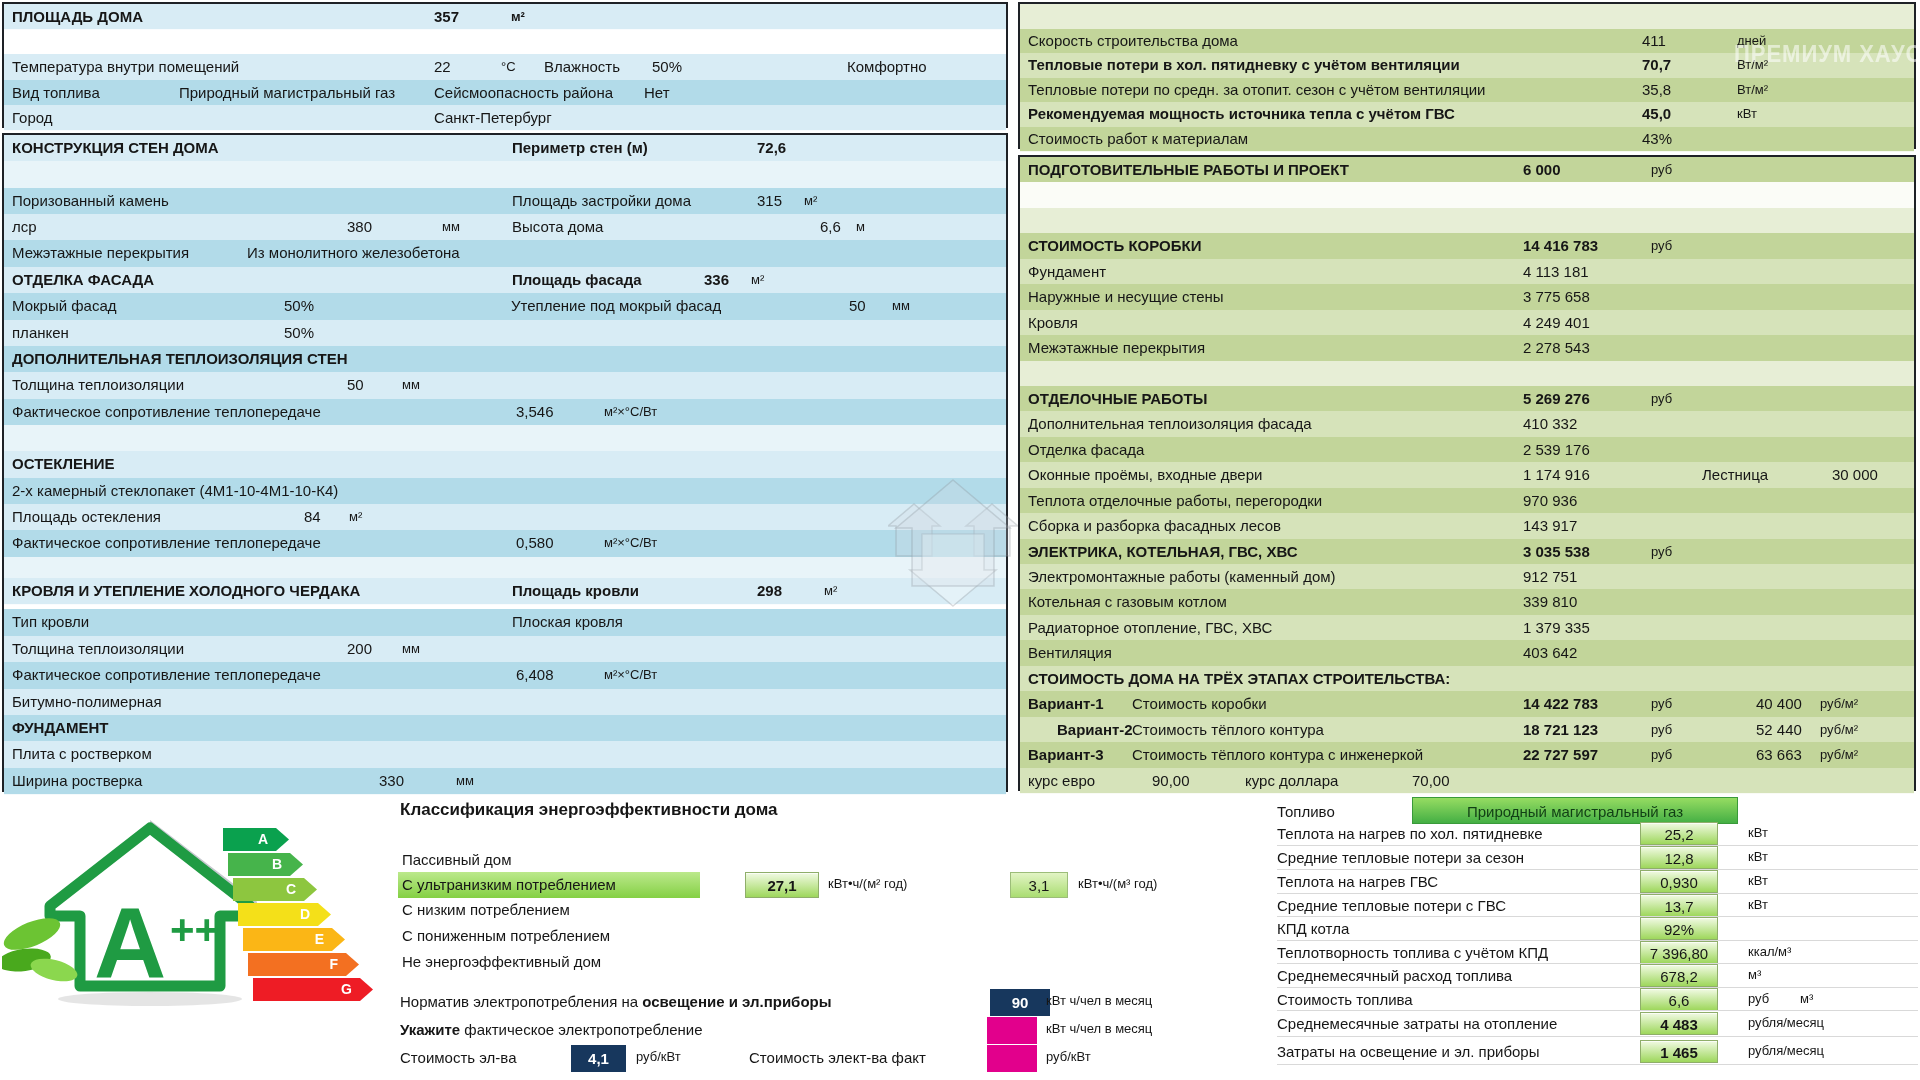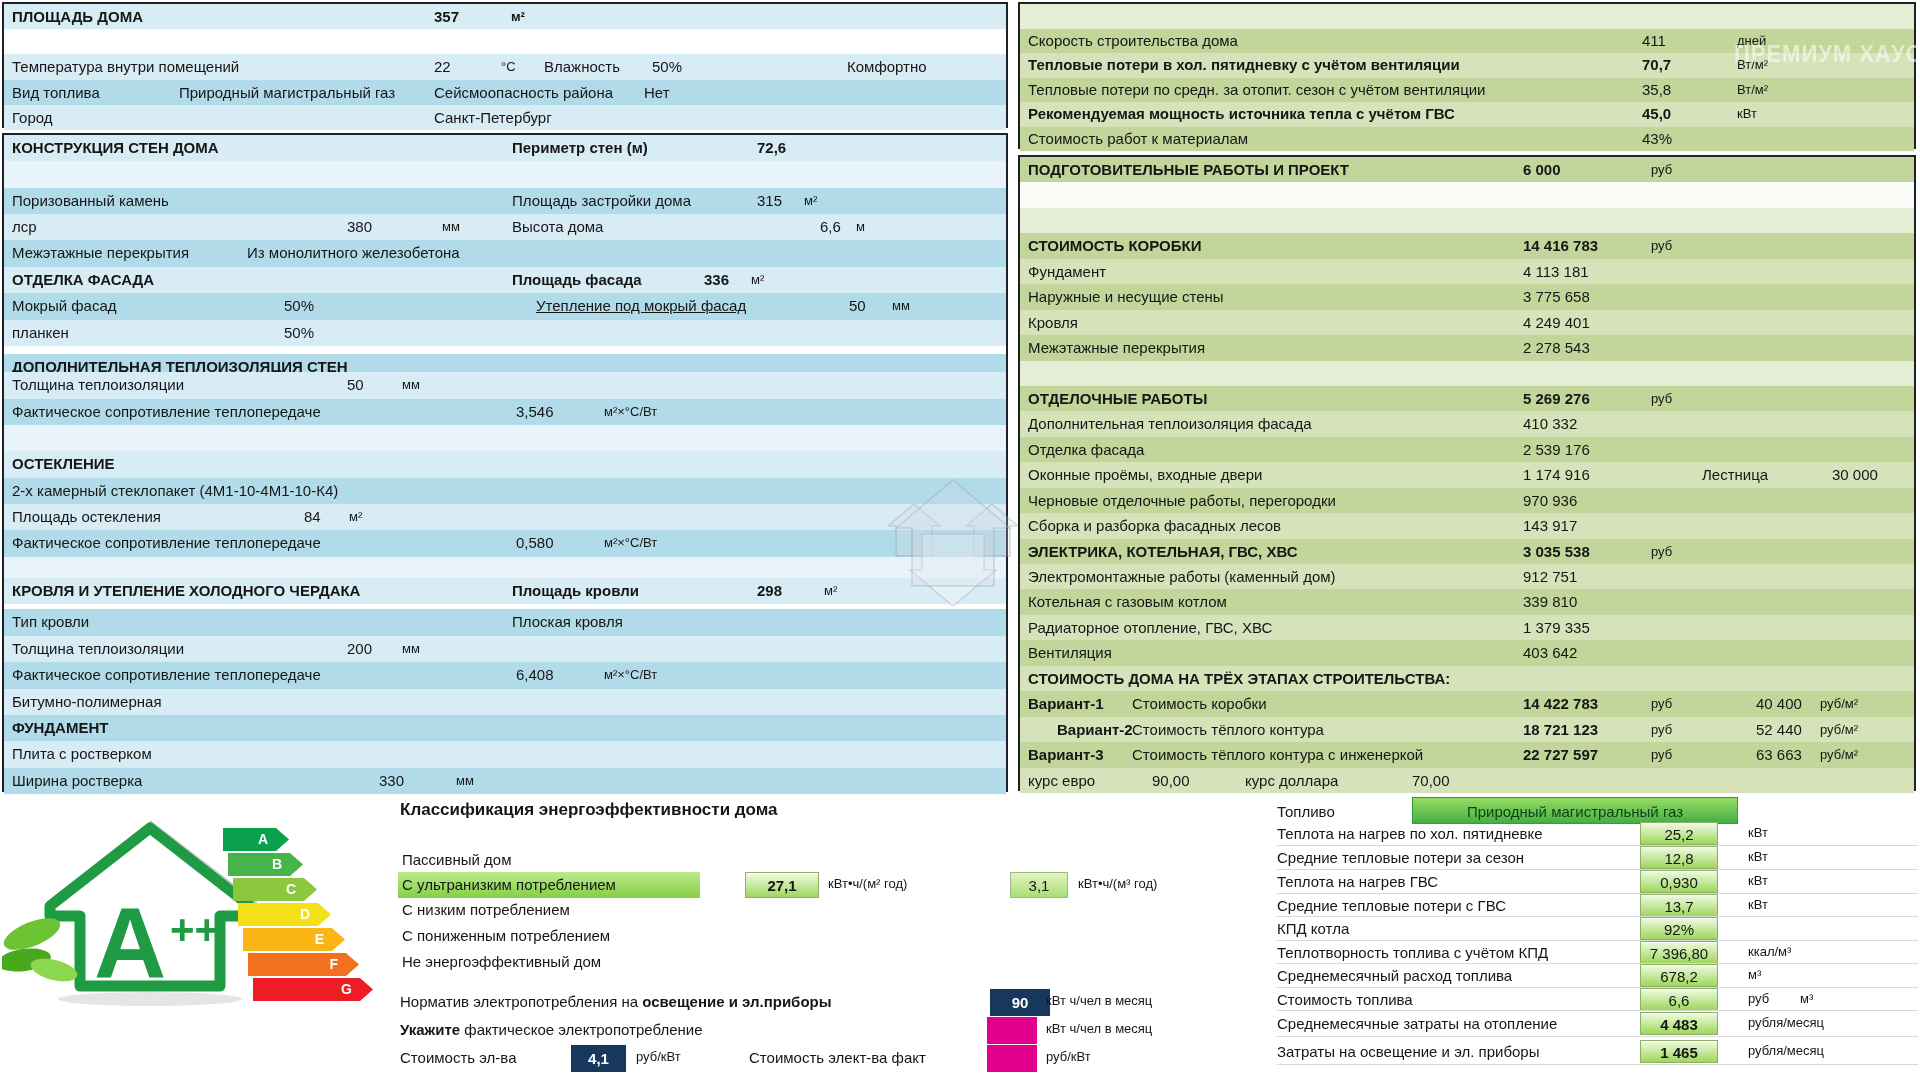--- a/index.html
+++ b/index.html
@@ -106,29 +106,29 @@
       </div>
       <div class="row s0" style="top: 131.8px; height: 26.36px; line-height: 26.36px;">
         <div class="cell b" style="left: 8px;">ОТДЕЛКА ФАСАДА</div>
         <div class="cell b" style="left: 508px;">Площадь фасада</div>
         <div class="cell b" style="left: 700px;">336</div>
         <div class="cell u" style="left: 747px;">м²</div>
       </div>
       <div class="row s1" style="top: 158.16px; height: 26.36px; line-height: 26.36px;">
         <div class="cell" style="left: 8px;">Мокрый фасад</div>
         <div class="cell" style="left: 280px;">50%</div>
-        <div class="cell" style="left: 532px; text-decoration: underline;">Утепление под мокрый фасад</div>
+        <div class="cell" style="left: 507px;">Утепление под мокрый фасад</div>
         <div class="cell" style="left: 845px;">50</div>
         <div class="cell u" style="left: 888px;">мм</div>
       </div>
       <div class="row s0" style="top: 184.52px; height: 26.36px; line-height: 26.36px;">
         <div class="cell" style="left: 8px; text-align: right;">планкен</div>
         <div class="cell" style="left: 280px;">50%</div>
       </div>
-      <div class="row s1" style="top: 210.88px; height: 26.36px; line-height: 26.36px; margin-top: 8px;">
+      <div class="row s1" style="top: 210.88px; height: 26.36px; line-height: 26.36px;">
         <div class="cell b" style="left: 8px;">ДОПОЛНИТЕЛЬНАЯ ТЕПЛОИЗОЛЯЦИЯ СТЕН</div>
       </div>
       <div class="row s0" style="top: 237.24px; height: 26.36px; line-height: 26.36px;">
         <div class="cell" style="left: 8px;">Толщина теплоизоляции</div>
         <div class="cell" style="left: 343px;">50</div>
         <div class="cell u" style="left: 398px;">мм</div>
       </div>
       <div class="row s1" style="top: 263.6px; height: 26.36px; line-height: 26.36px;">
         <div class="cell" style="left: 8px;">Фактическое сопротивление теплопередаче</div>
         <div class="cell" style="left: 512px;">3,546</div>
@@ -257,21 +257,21 @@
         <div class="cell" style="left: 8px;">Отделка фасада</div>
         <div class="cell" style="left: 503px;">2 539 176</div>
       </div>
       <div class="row s0" style="top: 305.28px; height: 25.44px; line-height: 25.44px;">
         <div class="cell" style="left: 8px;">Оконные проёмы, входные двери</div>
         <div class="cell" style="left: 503px;">1 174 916</div>
         <div class="cell" style="left: 682px;">Лестница</div>
         <div class="cell" style="left: 812px;">30 000</div>
       </div>
       <div class="row s1" style="top: 330.72px; height: 25.44px; line-height: 25.44px;">
-        <div class="cell" style="left: 8px;">Черновые отделочные работы, перегородки</div>
+        <div class="cell" style="left: 8px;">Теплота отделочные работы, перегородки</div>
         <div class="cell" style="left: 503px;">970 936</div>
       </div>
       <div class="row s0" style="top: 356.16px; height: 25.44px; line-height: 25.44px;">
         <div class="cell" style="left: 8px;">Сборка и разборка фасадных лесов</div>
         <div class="cell" style="left: 503px;">143 917</div>
       </div>
       <div class="row s1" style="top: 381.6px; height: 25.44px; line-height: 25.44px;">
         <div class="cell b" style="left: 8px;">ЭЛЕКТРИКА, КОТЕЛЬНАЯ, ГВС, ХВС</div>
         <div class="cell b" style="left: 503px;">3 035 538</div>
         <div class="cell u" style="left: 631px;">руб</div>

